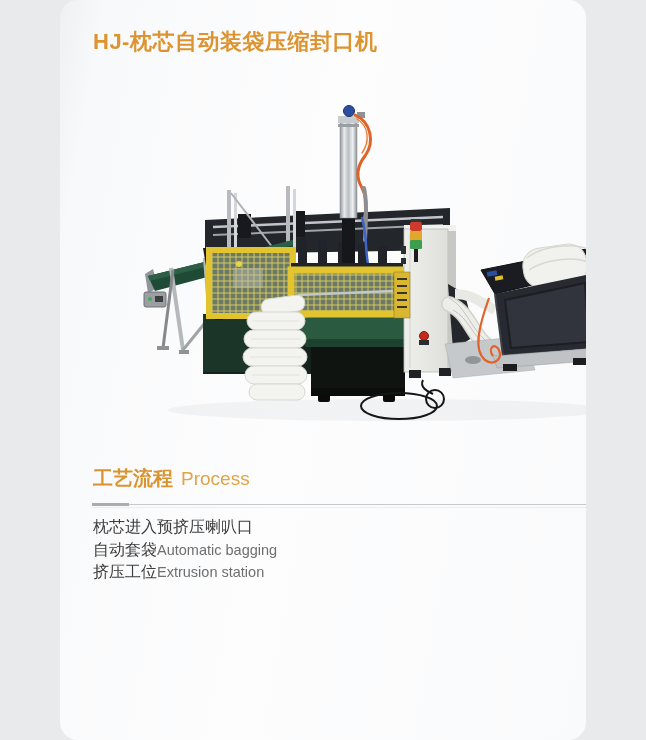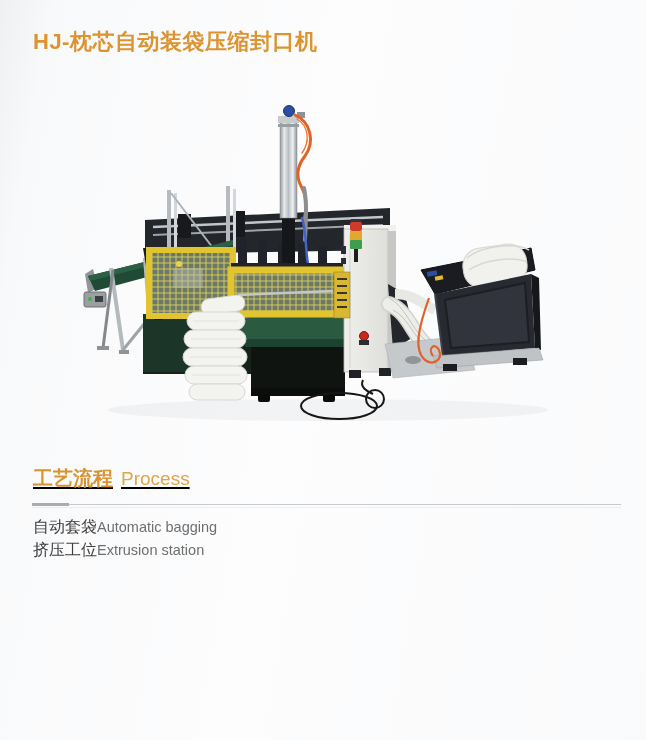--- a/index.html
+++ b/index.html
@@ -1,24 +1,25 @@
 <!DOCTYPE html>
 <html><head>
 <meta charset="utf-8">
 <style>
   * { margin: 0; padding: 0; box-sizing: border-box; }
   html, body { background: #e9eaec; }
   body { font-family: "Liberation Sans", "DejaVu Sans", sans-serif; }
   .page {
     position: relative;
-    width: 646px;
+    width: 526px;
     height: 740px;
     margin: 0 auto;
     overflow: hidden;
     background: linear-gradient(100deg, #eef0f1 0%, #f8f9fa 7%, #fdfdfe 45%, #f9fafb 100%);
+    border-radius: 18px;
   }
   .page-title {
     position: absolute;
     left: 33px;
     top: 27px;
     font-size: 22px;
     font-weight: bold;
     letter-spacing: 0.5px;
     color: #dd9430;
     white-space: nowrap;
@@ -28,21 +29,20 @@
     left: 83px;
     top: 98px;
     width: 480px;
     height: 345px;
   }
   .process-header {
     position: absolute;
     left: 33px;
     top: 463px;
     white-space: nowrap;
-    text-decoration: underline;
   }
   .process-header .cn {
     font-size: 20px;
     font-weight: bold;
     color: #d9942f;
   }
   .process-header .en {
     font-size: 19px;
     font-weight: normal;
     color: #e0a449;
@@ -273,21 +273,21 @@
   </figure>
 
   <h2 class="process-header">
     <span class="cn">工艺流程</span><span class="en">Process</span>
   </h2>
 
   <div class="divider"></div>
 
   <ul class="process-list">
     <li class="step stacked">
-      
+      <span class="cn">枕芯进入预挤压喇叭口</span>
     </li>
     <li class="step">
       <span class="cn">自动套袋</span><span class="en">Automatic bagging</span>
     </li>
     <li class="step">
       <span class="cn">挤压工位</span><span class="en">Extrusion station</span>
     </li>
   </ul>
 
 </div>

